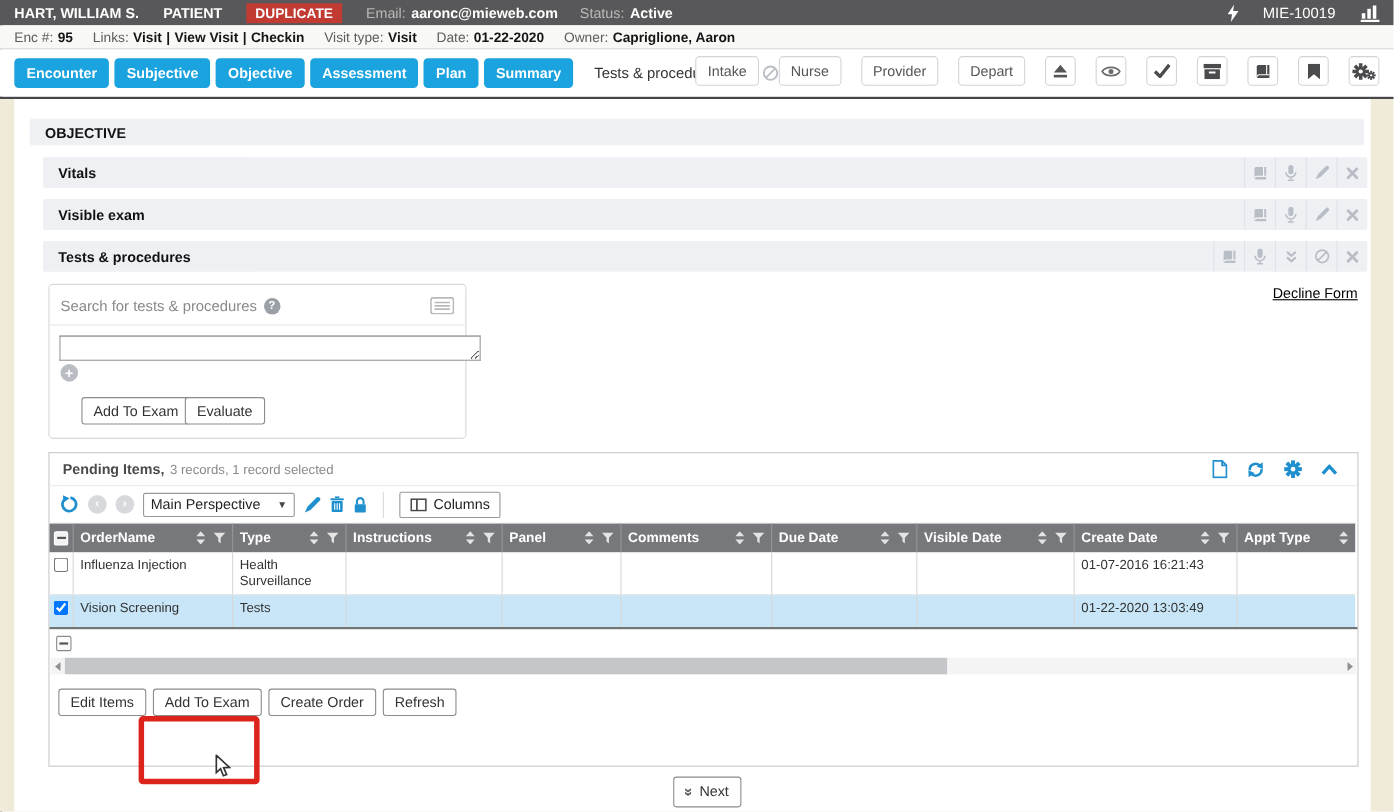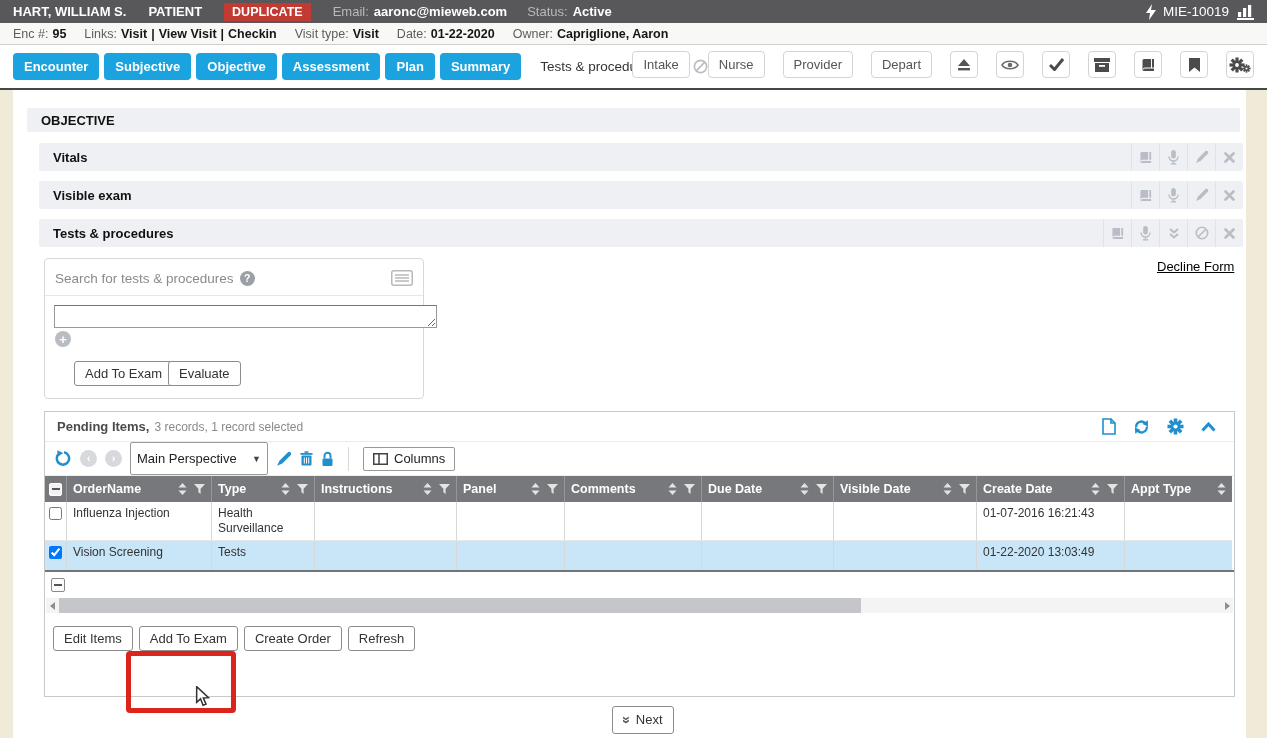--- a/index.html
+++ b/index.html
@@ -5,21 +5,21 @@
   * { margin:0; padding:0; box-sizing:border-box; }
   html,body { width:1267px; height:738px; overflow:hidden; }
   body { position:relative; font-family:"Liberation Sans","DejaVu Sans",sans-serif; background:#fff; }
   .abs { position:absolute; }
 
   
   .topbar { left:0; top:0; width:1267px; height:23px; background:#58585a; display:flex; align-items:center; color:#fff; font-size:13px; padding-left:13px; }
   .topbar .lbl { color:#b9b9b9; font-weight:400; }
   .topbar b { font-weight:700; }
   .dup-badge { background:#c13b33; color:#fff; font-weight:700; font-size:12.5px; padding:2px 8px; margin-left:22px; }
-  .topbar-right { position:absolute; right:12px; top:0; height:23px; display:flex; align-items:center; gap:7px; }
+  .topbar-right { position:absolute; right:12px; top:0; height:23px; display:flex; align-items:center; gap:22px; }
 
   
   .encbar { left:0; top:23px; width:1267px; height:22px; background:#f8f8f6; border-bottom:1px solid #cfcfcf; display:flex; align-items:center; font-size:12.5px; color:#1a1a1a; padding-left:13px; }
   .encbar .lbl { color:#5d5d5d; }
   .encbar .val { font-weight:700; color:#151515; margin-left:4px; }
   .encbar .grp { margin-right:18px; display:flex; align-items:center; }
   .enclink { font-weight:700; color:#151515; cursor:pointer; }
   .encpipe { font-weight:700; color:#151515; margin:0 4px; }
 
   
@@ -52,21 +52,21 @@
 
   
   .pending-panel { left:44px; top:411px; width:1191px; height:286px; background:#fff; border:1px solid #c8c8c8; }
   .pending-hdr { height:30px; display:flex; align-items:center; padding:0 12px; border-bottom:1px solid #ececec; }
   .pending-title { font-weight:700; color:#4a4a4a; font-size:13px; }
   .pending-summary { color:#8a8a8a; font-size:12px; margin-left:5px; }
   .pending-hdr-icons { margin-left:auto; display:flex; align-items:center; gap:17px; margin-right:6px; }
   .pending-hdr-icons > * { cursor:pointer; }
   .ptoolbar { height:34px; display:flex; align-items:center; padding-left:10px; border-bottom:1px solid #ededed; gap:8px; }
   .circle-nav { width:17px; height:17px; border-radius:50%; background:#d7d9dd; color:#fff; font-size:11px; font-weight:700; display:flex; align-items:center; justify-content:center; line-height:1; cursor:pointer; }
-  .perspective { width:138px; height:33px; border:1px solid #999; border-radius:2px; background:#fff; display:flex; align-items:center; font-size:13px; color:#222; padding:0 6px; cursor:pointer; }
+  .perspective { width:138px; height:22px; border:1px solid #999; border-radius:2px; background:#fff; display:flex; align-items:center; font-size:13px; color:#222; padding:0 6px; cursor:pointer; }
   .perspective .caret { margin-left:auto; font-size:9px; color:#444; }
   .vsep { width:1px; height:24px; background:#d9d9d9; margin:0 6px; }
   .columns-btn { height:24px; border:1px solid #999; border-radius:2px; background:#fff; display:flex; align-items:center; gap:6px; font-size:13px; color:#222; padding:0 9px; cursor:pointer; }
 
   
   .trow { display:flex; width:1187px; }
   .thead { background:#77787b; height:26px; }
   .thcell { color:#fff; font-size:12.5px; font-weight:700; display:flex; align-items:center; padding:0 6px; border-right:1px solid #95969a; overflow:hidden; white-space:nowrap; }
   .thcell .hlbl { margin-right:auto; }
   .hdr-icons { display:flex; align-items:center; gap:7px; margin-left:6px; }

